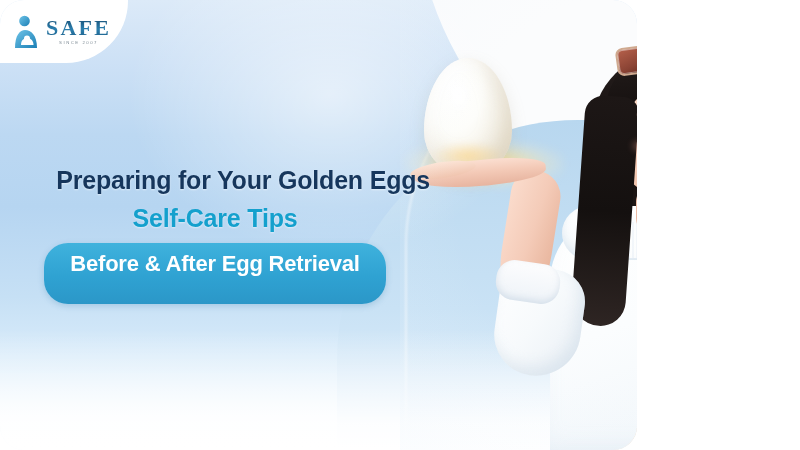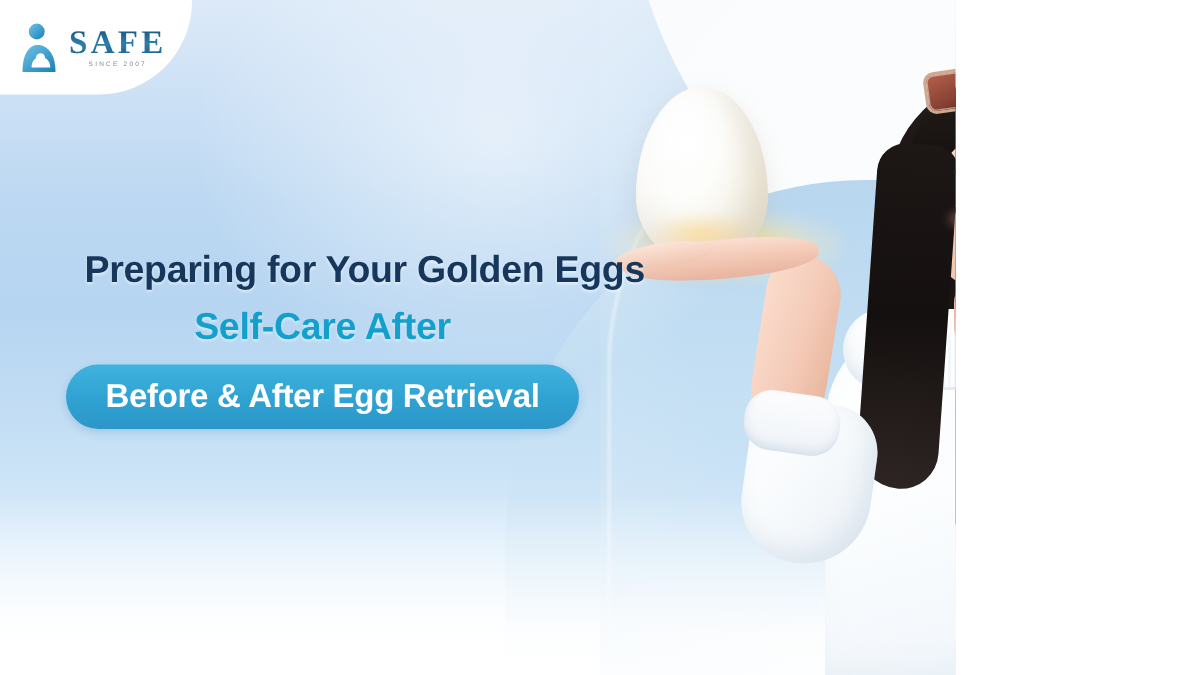--- a/index.html
+++ b/index.html
@@ -16,20 +16,21 @@
     overflow:hidden;
     background:linear-gradient(180deg,
        #dceaf8 0%,
        #cfe2f6 12%,
        #bcd8f2 30%,
        #b6d5f1 46%,
        #c6e0f5 66%,
        #ddeefb 82%,
        #f2f9fe 93%,
        #fbfdff 100%);
+    border-radius:24px;
   }
 
   
   .bg-white-top-right{
     position:absolute;
     left:430px; top:-190px;
     width:560px; height:420px;
     background:#fbfcfd;
     border-radius:0 0 0 330px;
     transform:rotate(-7deg);
@@ -114,21 +115,21 @@
     font-size:25px;
     font-weight:700;
     color:#14a0cd;
     letter-spacing:-0.2px;
     text-shadow:0 1px 2px rgba(255,255,255,0.5);
     white-space:nowrap;
   }
   .pill{
     display:inline-block;
     margin-top:10px;
-    padding:8px 26px 9px;
+    padding:8px 26px 27px;
     border-radius:24px;
     background:linear-gradient(180deg,#3fb2dd 0%,#2fa2d2 55%,#2b97c8 100%);
     color:#ffffff;
     font-size:22px;
     font-weight:700;
     letter-spacing:-0.2px;
     white-space:nowrap;
     box-shadow:0 2px 6px rgba(30,110,160,0.22);
   }
 
@@ -482,18 +483,18 @@
     <div class="sleeve-left"></div>
     <div class="sleeve-cuff"></div>
     <div class="hand-palm"></div>
     <div class="hand-fingers"></div>
 
     <div class="person-soft"></div>
   </div>
 
   <div class="copy">
     <div class="line-1">Preparing for Your Golden Eggs</div>
-    <div class="line-2">Self-Care After</div>
+    <div class="line-2">Self-Care Tips</div>
     <div><span class="pill">Before &amp; After Egg Retrieval</span></div>
   </div>
 
   <div class="bg-bottom-fade"></div>
 </div>
 
 </body></html>

